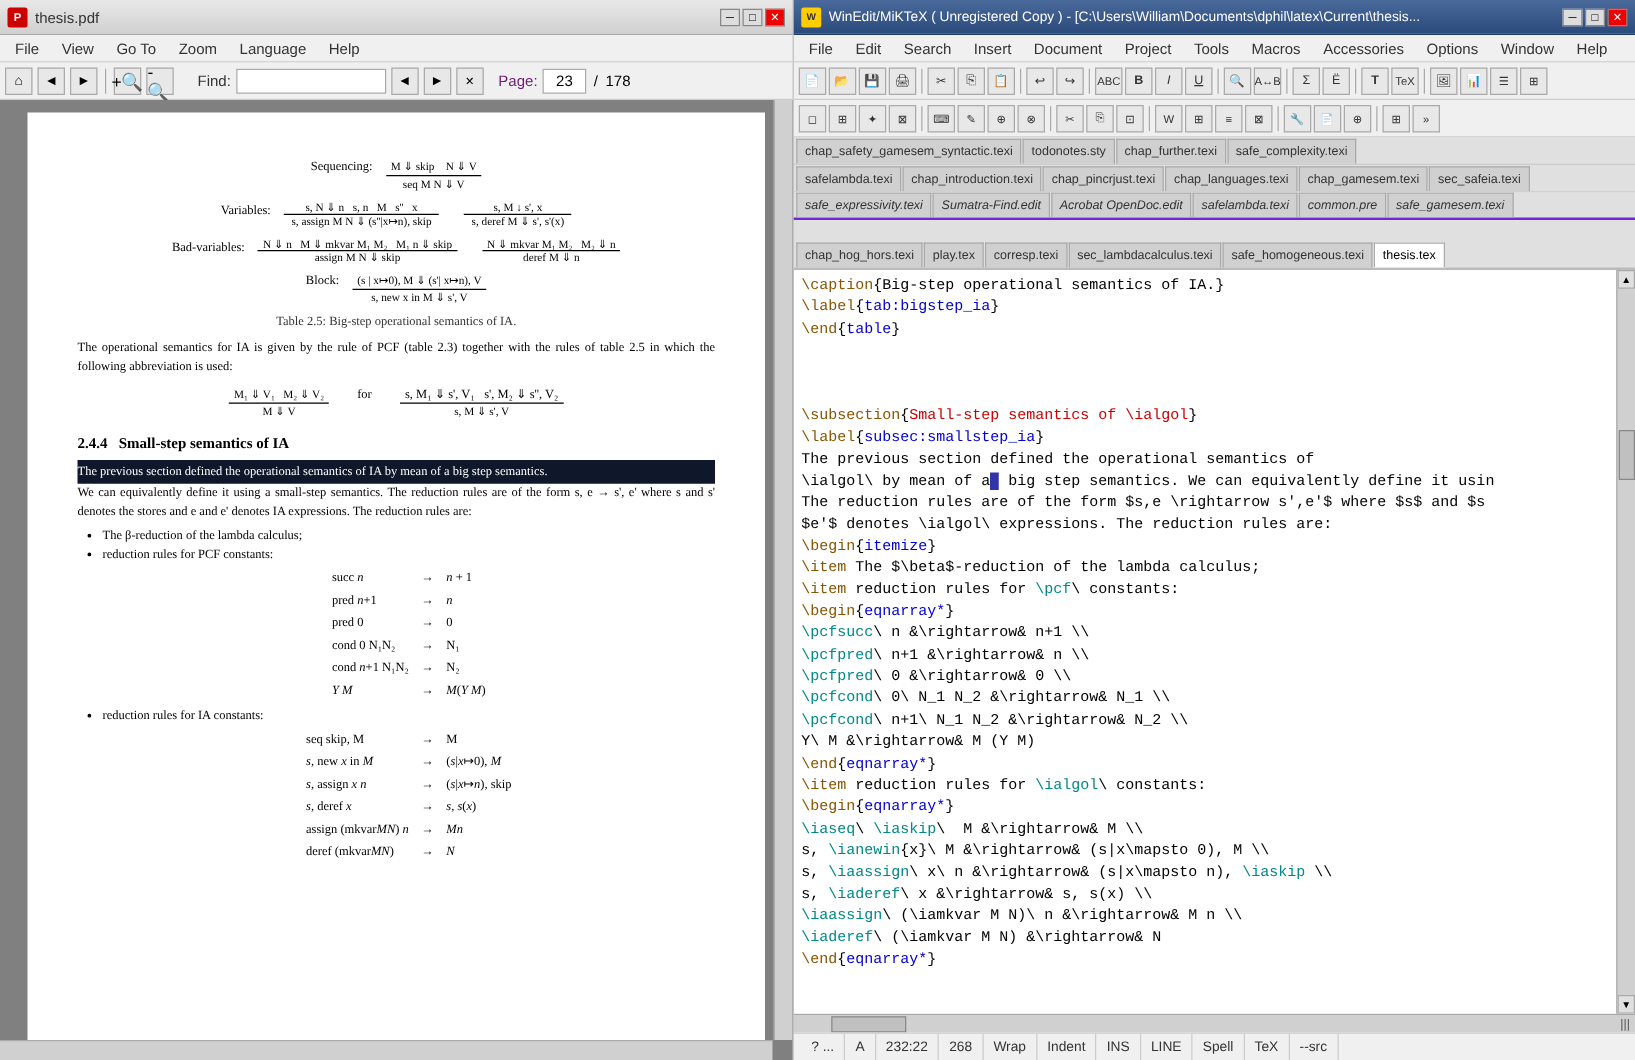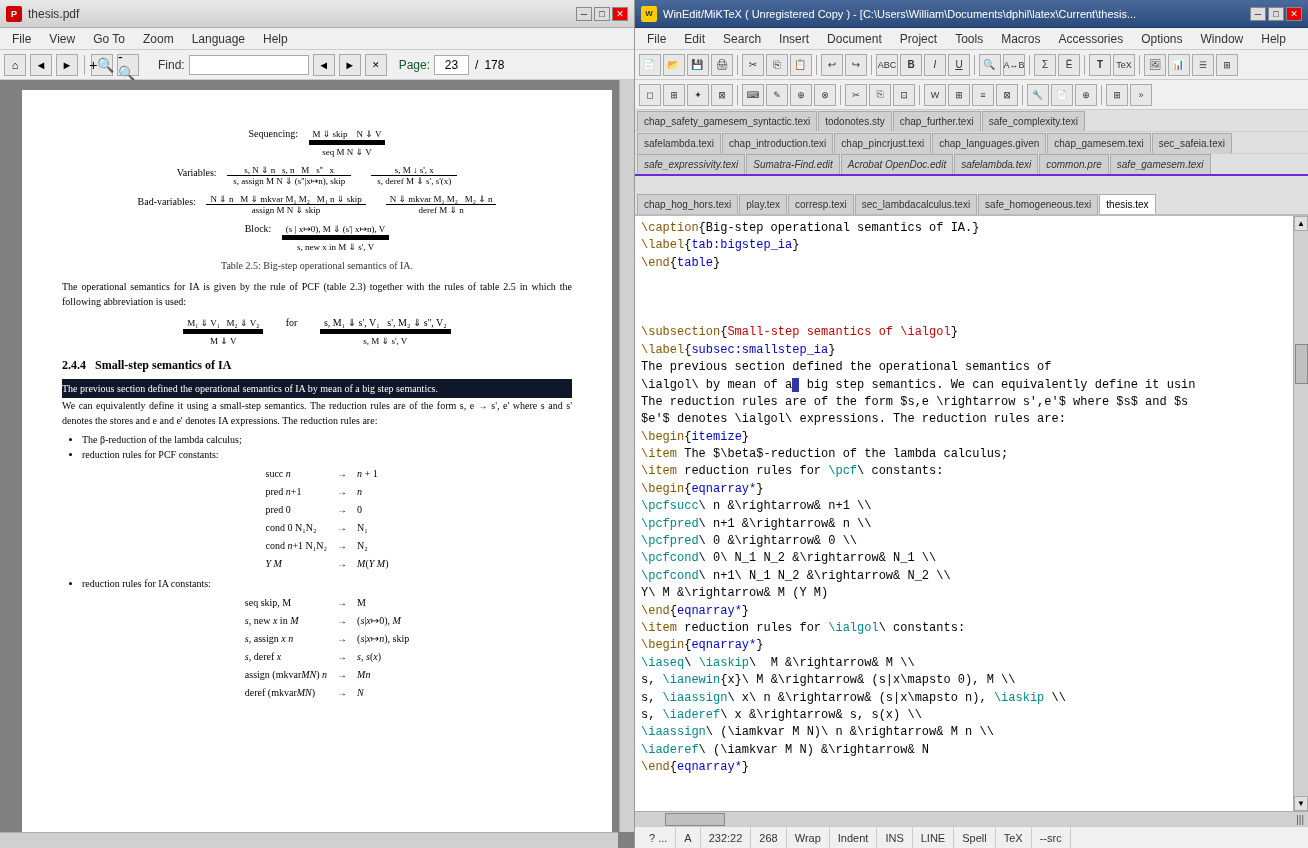--- a/index.html
+++ b/index.html
@@ -105,21 +105,21 @@
     #find-input {
       width: 120px;
       height: 20px;
       border: 1px solid #aaa;
       padding: 0 4px;
       font-size: 12px;
     }
 
     #page-display {
       font-size: 12px;
-      color: #14532d;
+      color: #701a75;
       margin-left: 8px;
     }
 
     #page-num-input {
       width: 35px;
       height: 20px;
       border: 1px solid #aaa;
       text-align: center;
       font-size: 12px;
     }
@@ -214,21 +214,21 @@
       padding: 0 4px;
     }
 
     .frac {
       display: inline-flex;
       flex-direction: column;
       align-items: center;
       font-size: 10px;
     }
 
-    .frac-top { border-bottom: 5px solid #000000; padding: 0 4px 1px 4px; }
+    .frac-top { border-bottom: 1px solid #000000; padding: 0 4px 1px 4px; }
     .frac-bottom { padding: 1px 4px 0 4px; }
 
     
     #editor-panel {
       width: 673px;
       height: 848px;
       background: #f0f0f0;
       display: flex;
       flex-direction: column;
     }
@@ -784,21 +784,21 @@
     <div class="tab">chap_safety_gamesem_syntactic.texi</div>
     <div class="tab">todonotes.sty</div>
     <div class="tab">chap_further.texi</div>
     <div class="tab">safe_complexity.texi</div>
   </div>
 
   <div id="tab-bar2">
     <div class="tab">safelambda.texi</div>
     <div class="tab">chap_introduction.texi</div>
     <div class="tab">chap_pincrjust.texi</div>
-    <div class="tab">chap_languages.given</div>
+    <div class="tab">chap_languages.texi</div>
     <div class="tab">chap_gamesem.texi</div>
     <div class="tab">sec_safeia.texi</div>
   </div>
 
   <div id="tab-bar3">
     <div class="tab">safe_expressivity.texi</div>
     <div class="tab">Sumatra-Find.edit</div>
     <div class="tab">Acrobat OpenDoc.edit</div>
     <div class="tab">safelambda.texi</div>
     <div class="tab">common.pre</div>

